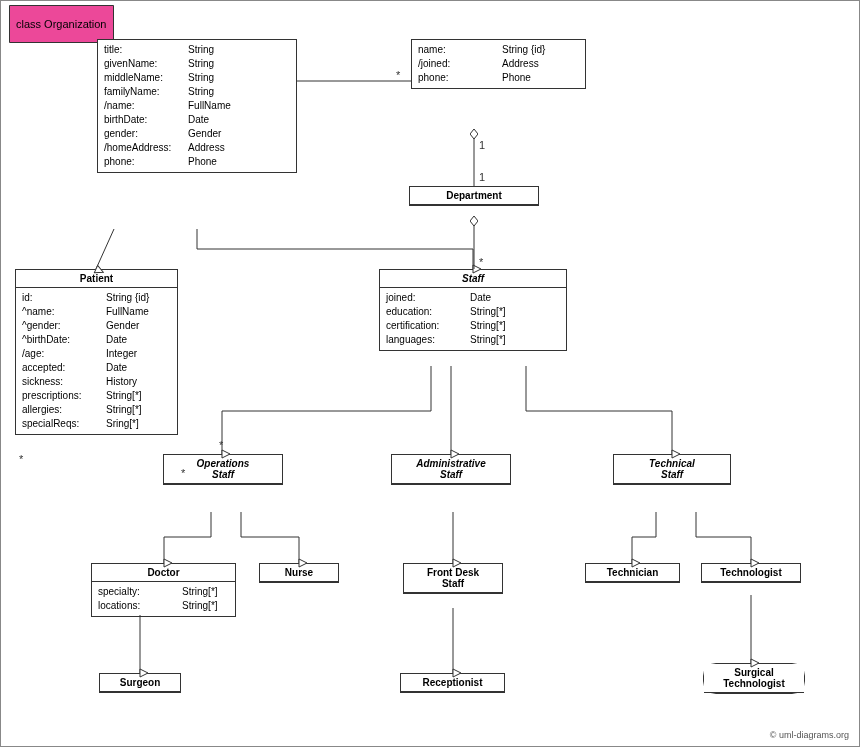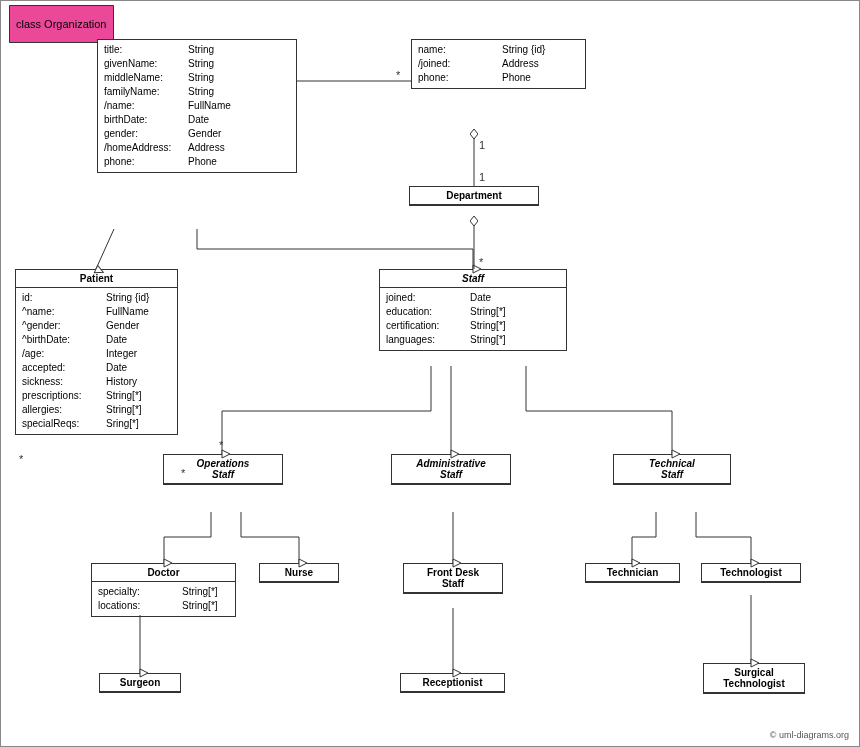--- a/index.html
+++ b/index.html
@@ -254,21 +254,21 @@
   </div>
 
   <div class="uml-class" style="left:98px;top:672px;width:82px;">
     <div class="class-header">Surgeon</div>
   </div>
 
   <div class="uml-class" style="left:399px;top:672px;width:105px;">
     <div class="class-header">Receptionist</div>
   </div>
 
-  <div class="uml-class" style="left:702px;top:662px;width:102px;text-align:center;">
+  <div class="uml-class" style="left:702px;top:662px;width:102px;text-align:center;border-radius:13px;">
     <div class="class-header">Surgical<br>Technologist</div>
   </div>
 
   <svg class="arrows-svg">
     <defs>
 
       <marker id="inherit-arrow" markerWidth="10" markerHeight="10" refX="5" refY="9" orient="auto">
         <polygon points="5,1 1,9 9,9" fill="white" stroke="#333" stroke-width="1"></polygon>
       </marker>
 

